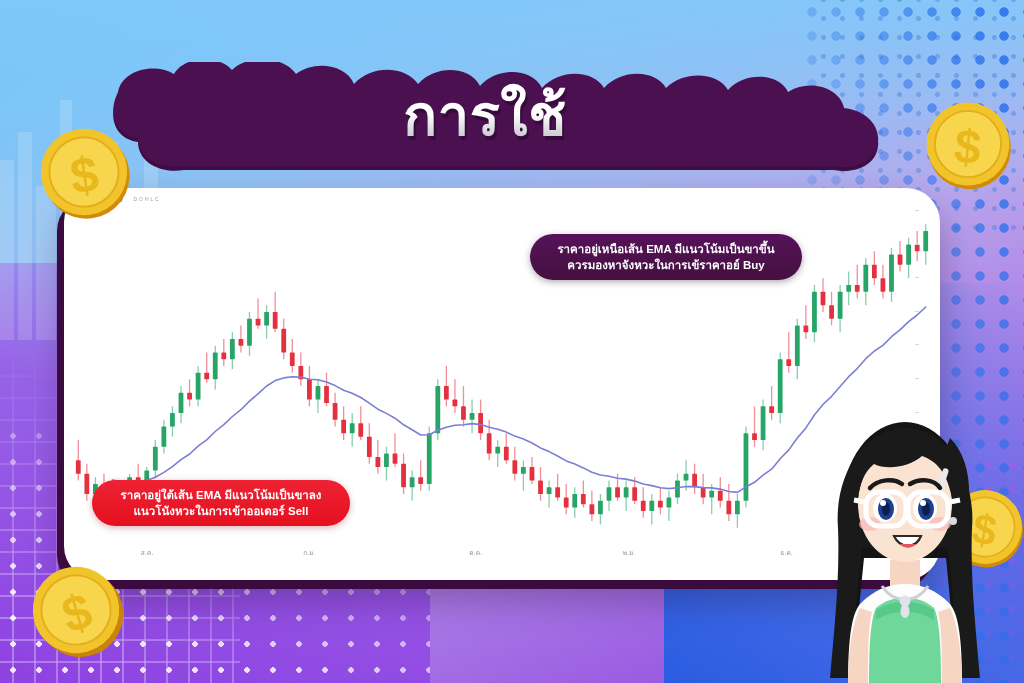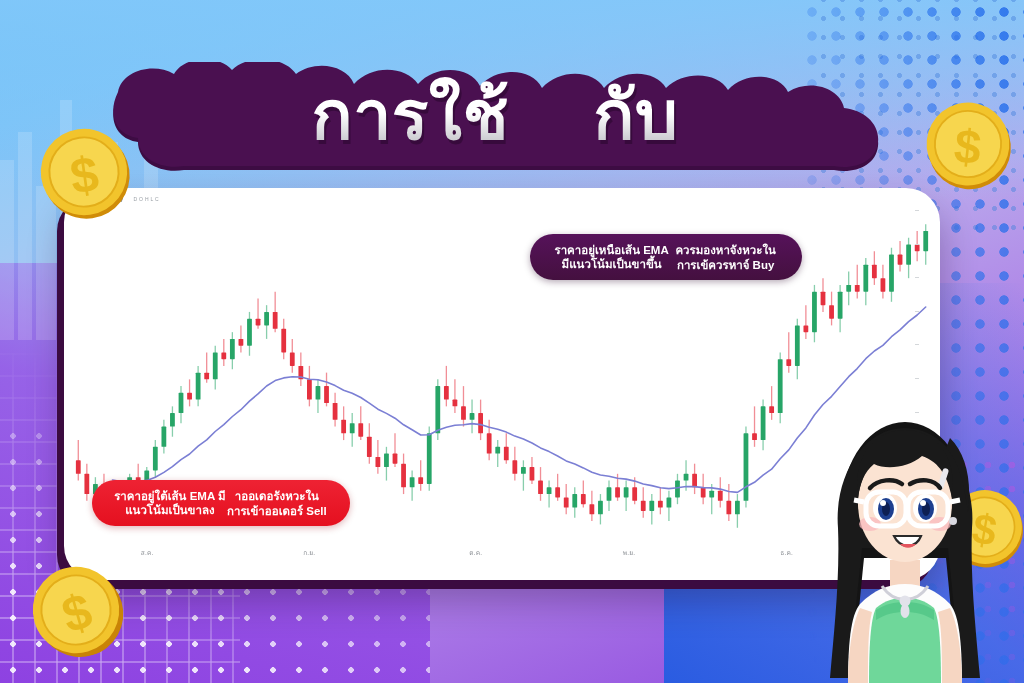--- a/index.html
+++ b/index.html
@@ -88,22 +88,22 @@
 
   
   #title-banner {
     position:absolute; left:88px; top:62px; width:848px; height:112px;
     z-index:6;
   }
   #title-banner svg { position:absolute; inset:0; width:100%; height:100%; }
   #title-text {
     position:absolute; inset:0;
     display:flex; align-items:center; justify-content:center;
-    gap:16px;
-    font-size:68px; font-weight:bold;
+    gap:0px;
+    font-size:56px; font-weight:bold;
     letter-spacing:.5px;
     white-space:nowrap;
     padding-bottom:6px;
   }
   .tw-silver {
     background:linear-gradient(180deg,#ffffff 0%,#ffffff 48%,#cfcfd4 72%,#b9b9c0 100%);
     -webkit-background-clip:text; background-clip:text;
     color:transparent;
     -webkit-text-stroke:0px;
     filter:drop-shadow(2px 4px 0 rgba(40,6,44,.55));
@@ -146,21 +146,21 @@
     font-size:6.5px; color:#8b8f94; letter-spacing:.2px;
   }
   #y-axis { position:absolute; right:6px; top:22px; height:336px; width:18px; }
   .ytickmark {
     position:absolute; right:15px; width:4px; height:1px; background:#d4d7da;
   }
 
   
   .callout {
     position:absolute; z-index:7;
-    display:flex; flex-direction:row; align-items:center; justify-content:center;
+    display:flex; flex-direction:column; align-items:center; justify-content:center;
     text-align:center; color:#fff;
     font-weight:bold; line-height:1.28;
     padding:8px 22px;
     border-radius:28px;
   }
   #callout-buy {
     left:530px; top:234px; width:272px;
     background:linear-gradient(180deg,#56125a 0%,#44103f 100%);
     font-size:11.5px;
     box-shadow:0 2px 7px rgba(40,5,40,.35);
@@ -229,21 +229,20 @@
       <path fill="#4a1050" d="M30,30 C34,8 66,0 86,12 C96,-6 130,-8 144,8 C160,-8 196,-6 208,12
         C226,-2 258,2 266,22 C284,2 318,4 330,22 C348,2 382,4 392,24 C410,4 444,6 454,26
         C472,6 506,8 516,26 C534,6 568,8 578,26 C596,8 630,10 640,28 C658,8 692,12 700,30
         C722,16 752,26 756,46 C776,48 792,62 790,80 C788,100 766,108 746,104
         L96,104 C72,108 50,96 50,76 C30,74 18,54 30,30 Z"></path>
     </svg>
     <div id="title-text">
       <span class="tw-silver">การใช้</span>
       <span class="tw-sp"></span>
       <span class="tw-sp"></span>
-      <span class="tw-silver">กับ</span>
       <span class="tw-sp"></span>
     </div>
   </div>
 
   <div id="chart-card">
     <div id="chart-header">
       <span class="hdr-b">Dally</span>
       <span>D  O  H  L  C</span>
     </div>
 
@@ -470,26 +469,26 @@
         <div class="xtick" style="left: 9.5%;">ส.ค.</div>
         <div class="xtick" style="left: 28%;">ก.ย.</div>
         <div class="xtick" style="left: 47%;">ต.ค.</div>
         <div class="xtick" style="left: 64.5%;">พ.ย.</div>
         <div class="xtick" style="left: 82.5%;">ธ.ค.</div>
       </div>
   </div>
 
   <div class="callout" id="callout-buy">
     <span>ราคาอยู่เหนือเส้น EMA มีแนวโน้มเป็นขาขึ้น</span>
-    <span class="line2">ควรมองหาจังหวะในการเข้ควรหาจ์ Buy</span>
+    <span class="line2">ควรมองหาจังหวะในการเข้ราคาอย์ Buy</span>
   </div>
 
   <div class="callout" id="callout-sell">
     <span>ราคาอยู่ใต้เส้น EMA มีแนวโน้มเป็นขาลง</span>
-    <span class="line2">าออเดอรังหวะในการเข้าออเดอร์ Sell</span>
+    <span class="line2">แนวโนังหวะในการเข้าออเดอร์ Sell</span>
   </div>
 
   <div class="coin" id="coin-tl">
     <svg viewBox="0 0 100 100">
       <ellipse cx="52" cy="54" rx="45" ry="45" fill="#d08c08"></ellipse>
       <circle cx="50" cy="50" r="45" fill="#f2c42c"></circle>
       <circle cx="50" cy="50" r="36" fill="#f7d64e"></circle>
       <circle cx="50" cy="50" r="36" fill="none" stroke="#e3ae1a" stroke-width="2"></circle>
       <text x="50" y="71" font-family="Liberation Sans, sans-serif" font-size="52" font-weight="bold" fill="#e8b81d" text-anchor="middle">$</text>
     </svg>

